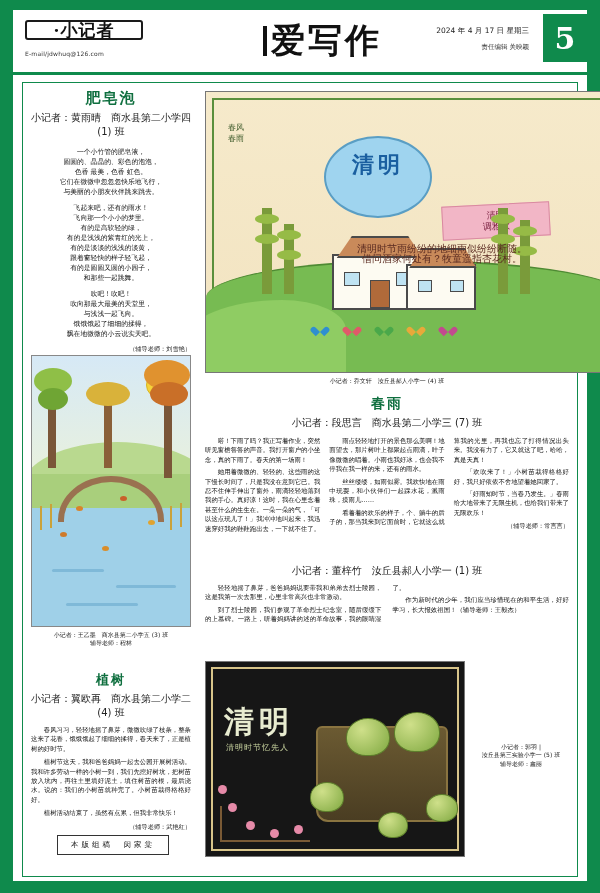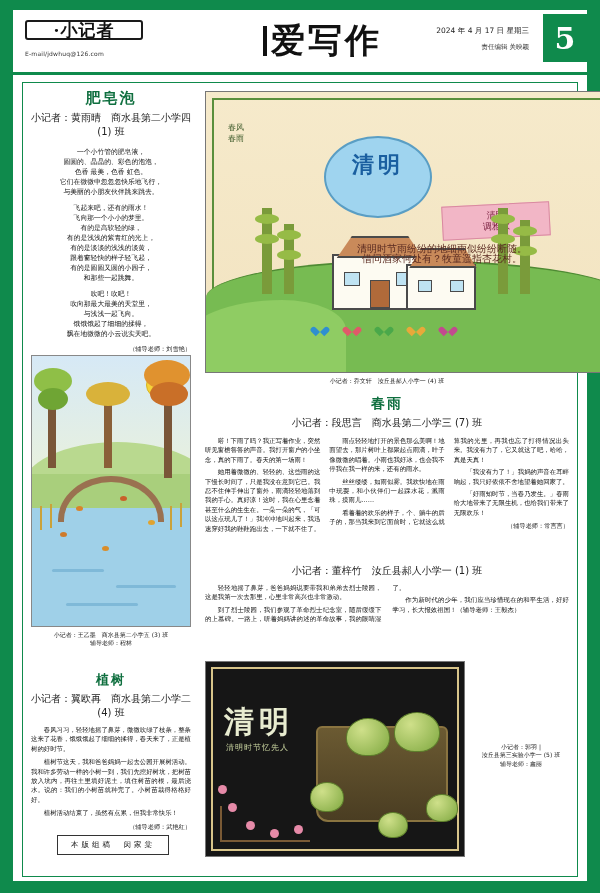--- a/index.html
+++ b/index.html
@@ -514,21 +514,21 @@
 
     <div id="art-chunyu">
       <div class="article-title">春雨</div>
       <div class="byline">小记者：段思言　商水县第二小学三 (7) 班</div>
       <div class="body-text three-col">
         <p style="margin:0; text-indent:2em;">嗒！下雨了吗？我正写着作业，突然听见窗檐答答的声音。我打开窗户的小坐念，真的下雨了。春天的第一场雨！</p>
         <p style="margin:3px 0 0; text-indent:2em;">她用着微微的、轻轻的、这些雨的这下慢长时间了，只是我没在意到它已。我忍不住伸手伸出了窗外，雨滴轻轻地落到我的手心。真好凉！这时，我在心里念着甚至什么的生生在。一朵一朵的气，「可以这点玩儿了！」我冲冲地叫起来，我迅速穿好我的鞋鞋跑出去，一下就不住了。</p>
         <p style="margin:3px 0 0; text-indent:2em;">雨点轻轻地打开的景色那么美啊！地面望去，那片树叶上都聚起点雨滴，叶子像微微的唱着。小雨也我好冰，也会我不停我在我一样的来，还有的雨水。</p>
         <p style="margin:3px 0 0; text-indent:2em;">丝丝缕缕，如雨似雾。我欢快地在雨中玩耍，和小伙伴们一起踩水花，溅雨珠，摸雨儿……</p>
         <p style="margin:3px 0 0; text-indent:2em;">看着着的欢乐的样子，个、躺牛的后子的，那当我来到它面前时，它就这么就算我的光里，再我也忘了打得情况出头来。我没有力了，它又就这了吧，哈哈，真是天真！</p>
-        <p style="margin:3px 0 0; text-indent:2em;">「我没有力了！」我妈的声音在耳畔响起，我只好依依不舍地望着她回家了。</p>
+        <p style="margin:3px 0 0; text-indent:2em;">「欢吹来了！」小树苗栽得格格好好，我只好依依不舍地望着她回家了。</p>
         <p style="margin:3px 0 0; text-indent:2em;">「好雨知时节，当春乃发生。」春雨给大地带来了无限生机，也给我们带来了无限欢乐！</p>
         <p class="tutor" style="margin:3px 0 0;">（辅导老师：常言言）</p>
       </div>
     </div>
 
     <div id="art-zhijing">
       <div class="byline">小记者：董梓竹　汝丘县郝人小学一 (1) 班</div>
       <div class="body-text two-col">
         <p style="margin:0; text-indent:2em;">轻轻地摇了鼻芽，爸爸妈妈说要带我和弟弟去烈士陵园，这是我第一次去那里，心里非常高兴也非常激动。</p>
         <p style="margin:3px 0 0; text-indent:2em;">到了烈士陵园，我们参观了革命烈士纪念室，随后缓缓下的上墓碑。一路上，听着妈妈讲的述的革命故事，我的眼睛湿了。</p>

